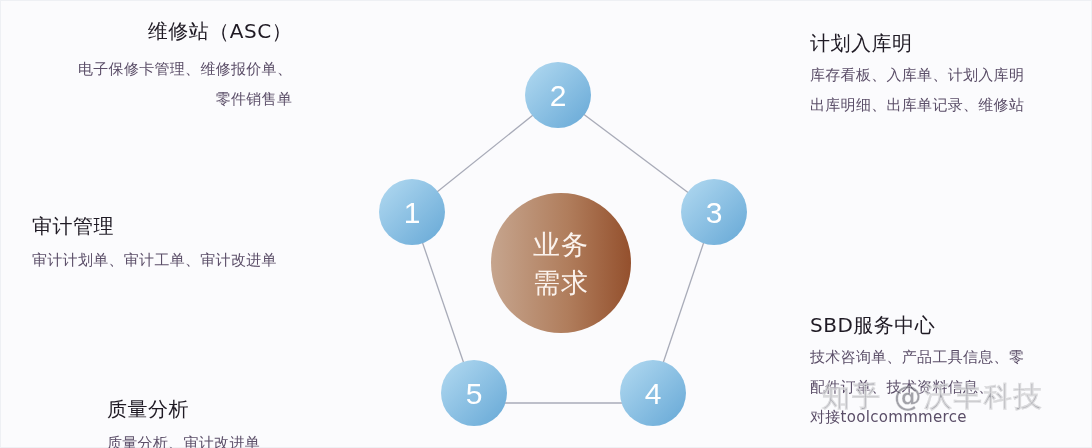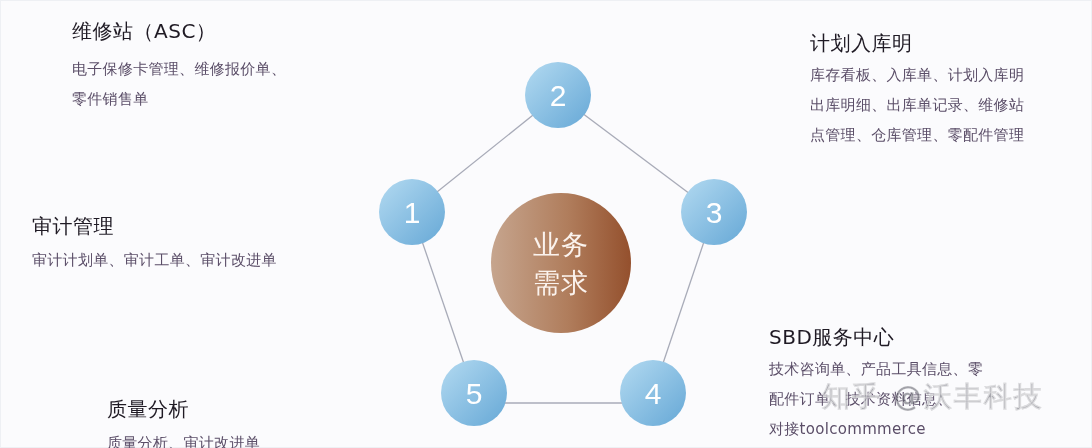--- a/index.html
+++ b/index.html
@@ -113,42 +113,41 @@
   <g>
     <circle cx="653" cy="393" r="33" fill="url(#nodeGrad)"></circle>
     <text class="node-label" x="653" y="404" text-anchor="middle">4</text>
   </g>
   <g>
     <circle cx="474" cy="393" r="33" fill="url(#nodeGrad)"></circle>
     <text class="node-label" x="474" y="404" text-anchor="middle">5</text>
   </g>
 </svg>
 
-<div class="block" style="left:72px; top:18px;">
+<div class="block" style="left:78px; top:18px;text-align:right;">
   <div class="title">维修站（ASC）</div>
   <div style="height:10px"></div>
   <div class="line">电子保修卡管理、维修报价单、</div>
   <div class="line">零件销售单</div>
 </div>
 
 <div class="block" style="left:810px; top:30px;">
   <div class="title">计划入库明</div>
   <div style="height:4px"></div>
   <div class="line">库存看板、入库单、计划入库明</div>
   <div class="line">出库明细、出库单记录、维修站</div>
-  <div class="line">点管理、仓库管理、零配件管理</div>
 </div>
 
 <div class="block" style="left:10px; top:213px;margin-left:22px;">
   <div class="title">审计管理</div>
   <div style="height:6px"></div>
   <div class="line">审计计划单、审计工单、审计改进单</div>
 </div>
 
-<div class="block" style="left:769px; top:312px;margin-top:12px;">
+<div class="block" style="left:810px; top:312px;">
   <div class="title">SBD服务中心</div>
   <div style="height:4px"></div>
   <div class="line">技术咨询单、产品工具信息、零</div>
   <div class="line">配件订单、技术资料信息、</div>
   <div class="line">对接toolcommmerce</div>
 </div>
 
 <div class="block" style="left:107px; top:396px;">
   <div class="title">质量分析</div>
   <div style="height:6px"></div>

